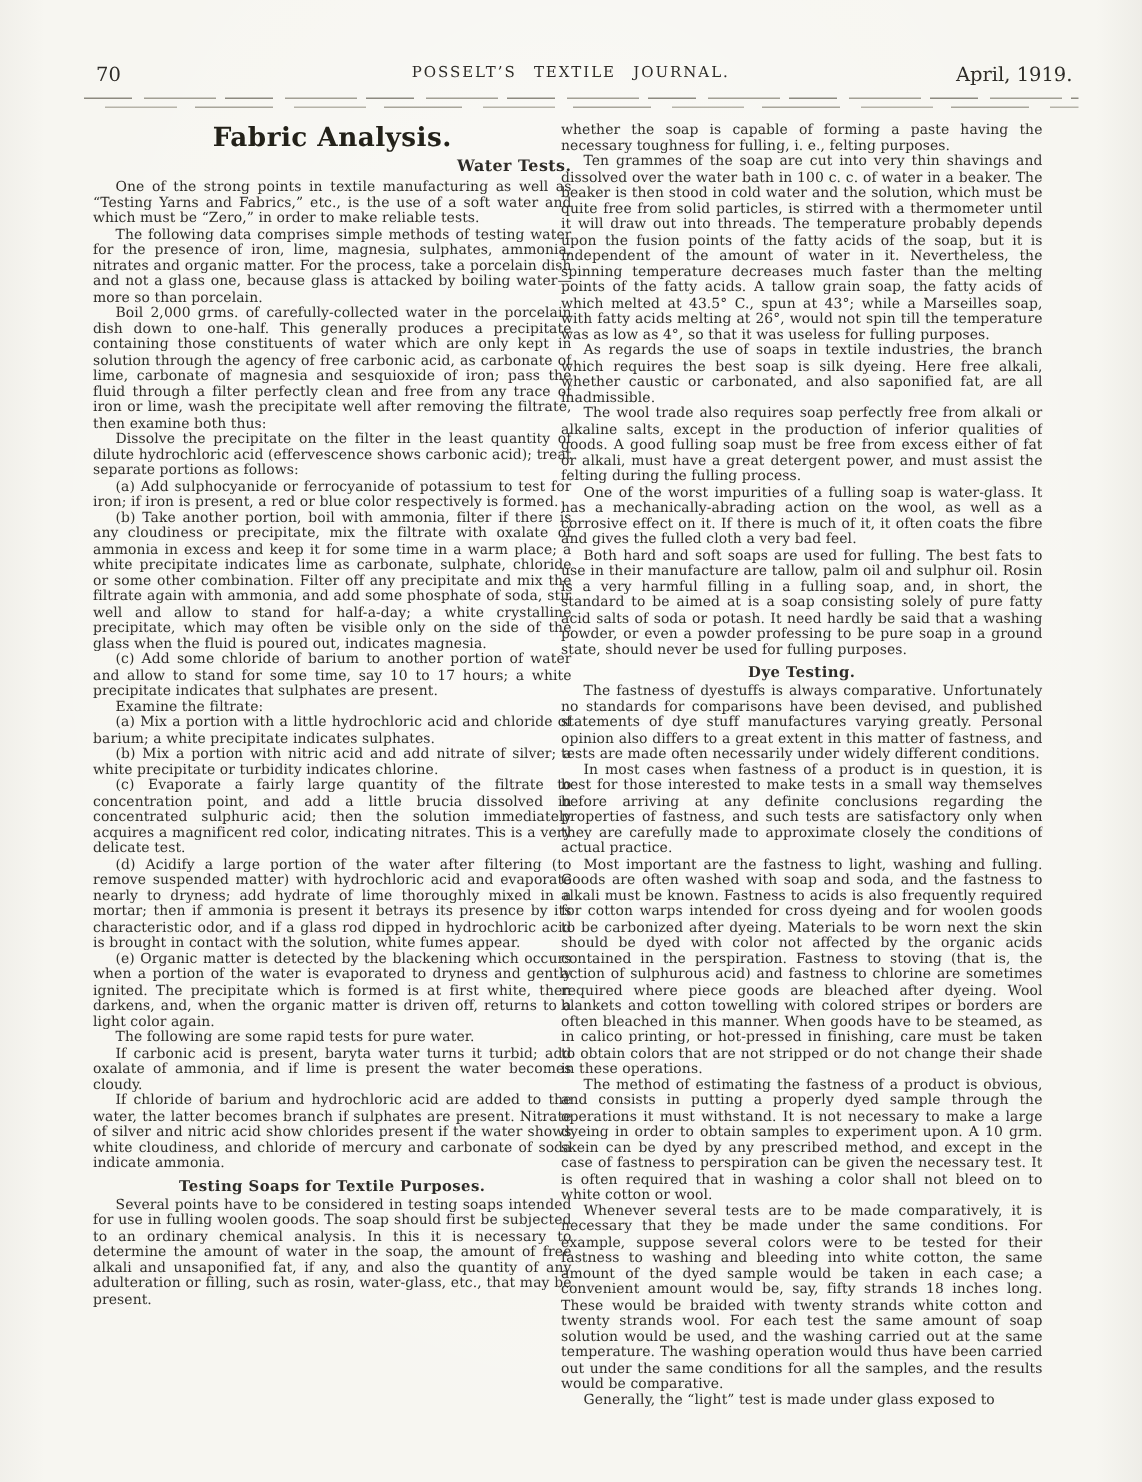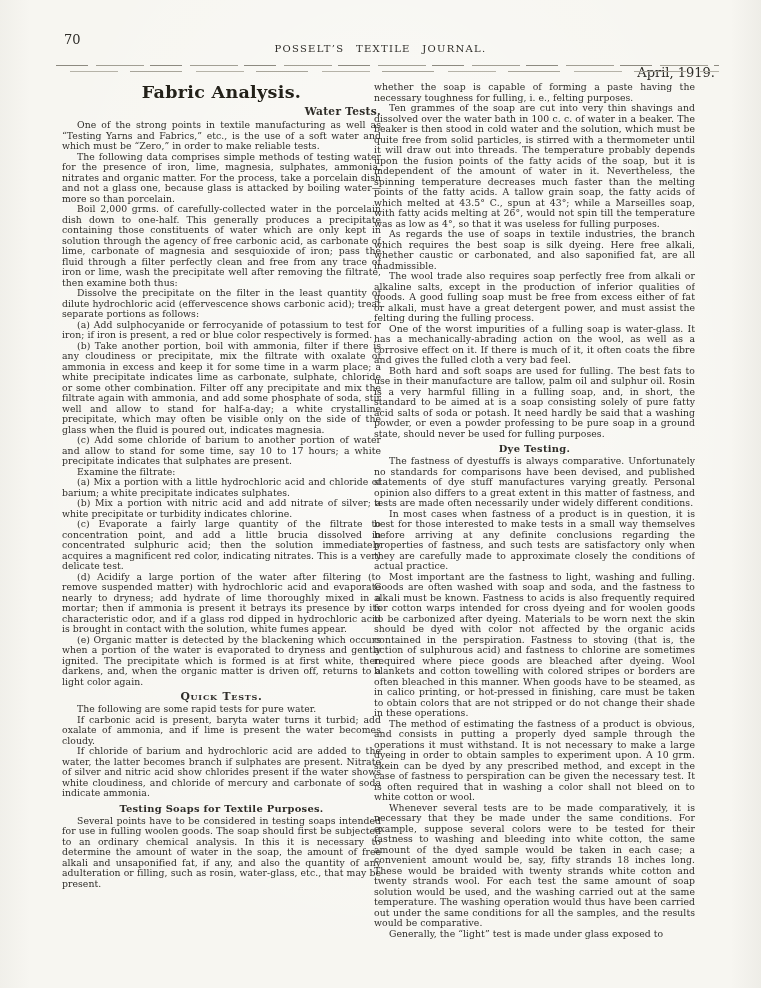--- a/index.html
+++ b/index.html
@@ -5,23 +5,23 @@
   html,body{margin:0;padding:0;background:#e8e7e2;}
   .page{
     position:relative;width:761px;height:988px;margin:0 auto;
     background:#f7f6f1;
     background-image:radial-gradient(ellipse at 50% 40%, rgba(255,255,255,.5) 0%, rgba(0,0,0,0) 70%),
                      linear-gradient(90deg, rgba(120,115,100,.05) 0%, rgba(0,0,0,0) 4%, rgba(0,0,0,0) 96%, rgba(120,115,100,.07) 100%);
     overflow:hidden;
     color:#2e2c28;
     font-family:"DejaVu Serif","Liberation Serif",serif;
   }
-  .pagenum{position:absolute;left:64px;top:32px;font-size:13px;}
+  .pagenum{position:absolute;left:64px;top:43px;font-size:13px;}
   .jtitle{position:absolute;left:0;right:0;top:43px;text-align:center;font-size:10px;letter-spacing:1.3px;word-spacing:7px;}
-  .idate{position:absolute;right:46px;top:43px;font-size:13px;margin-top:22px;}
+  .idate{position:absolute;right:46px;top:43px;font-size:13px;}
   .rule{position:absolute;left:56px;right:42px;height:1px;}
   .rule.r1{top:65px;background:repeating-linear-gradient(90deg,#8d8a80 0 32px,rgba(0,0,0,0) 32px 40px,#a29f94 40px 88px,rgba(0,0,0,0) 88px 94px);}
   .rule.r2{top:71px;background:repeating-linear-gradient(90deg,rgba(0,0,0,0) 0 14px,#b6b3a8 14px 62px,rgba(0,0,0,0) 62px 74px,#a8a59a 74px 126px);}
   .col{position:absolute;top:82px;bottom:26px;overflow:hidden;}
   .col.left{left:62px;width:319px;}
   .col.right{left:374px;width:321px;}
   .article-title{font-size:17.5px;font-weight:bold;text-align:center;margin:0 0 3px;letter-spacing:.3px;color:#232119;}
   .sub-head{font-size:10.6px;font-weight:bold;text-align:right;margin:0 0 3px;letter-spacing:.3px;}
   .caps-head{font-size:10.8px;font-weight:600;font-variant:small-caps;text-align:center;margin:3px 0 1px;letter-spacing:.8px;}
   .bold-head{font-size:9.9px;font-weight:bold;text-align:center;margin:4px 0 2px;letter-spacing:.3px;}
@@ -50,21 +50,20 @@
     <p class="body">(a) Add sulphocyanide or ferrocyanide of potassium to test for iron; if iron is present, a red or blue color respectively is formed.</p>
     <p class="body">(b) Take another portion, boil with ammonia, filter if there is any cloudiness or precipitate, mix the filtrate with oxalate of ammonia in excess and keep it for some time in a warm place; a white precipitate indicates lime as carbonate, sulphate, chloride or some other combination.  Filter off any precipitate and mix the filtrate again with ammonia, and add some phosphate of soda, stir well and allow to stand for half-a-day; a white crystalline precipitate, which may often be visible only on the side of the glass when the fluid is poured out, indicates magnesia.</p>
     <p class="body">(c) Add some chloride of barium to another portion of water and allow to stand for some time, say 10 to 17 hours; a white precipitate indicates that sulphates are present.</p>
     <p class="body">Examine the filtrate:</p>
     <p class="body">(a) Mix a portion with a little hydrochloric acid and chloride of barium; a white precipitate indicates sulphates.</p>
     <p class="body">(b) Mix a portion with nitric acid and add nitrate of silver; a white precipitate or turbidity indicates chlorine.</p>
     <p class="body">(c) Evaporate a fairly large quantity of the filtrate to concentration point, and add a little brucia dissolved in concentrated sulphuric acid; then the solution immediately acquires a magnificent red color, indicating nitrates.  This is a very delicate test.</p>
     <p class="body">(d) Acidify a large portion of the water after filtering (to remove suspended matter) with hydrochloric acid and evaporate nearly to dryness; add hydrate of lime thoroughly mixed in a mortar; then if ammonia is present it betrays its presence by its characteristic odor, and if a glass rod dipped in hydrochloric acid is brought in contact with the solution, white fumes appear.</p>
     <p class="body">(e) Organic matter is detected by the blackening which occurs when a portion of the water is evaporated to dryness and gently ignited.  The precipitate which is formed is at first white, then darkens, and, when the organic matter is driven off, returns to a light color again.</p>
 
-    <div class="caps-head">Quick Tests.</div>
     <p class="body">The following are some rapid tests for pure water.</p>
     <p class="body">If carbonic acid is present, baryta water turns it turbid; add oxalate of ammonia, and if lime is present the water becomes cloudy.</p>
     <p class="body">If chloride of barium and hydrochloric acid are added to the water, the latter becomes branch if sulphates are present.  Nitrate of silver and nitric acid show chlorides present if the water shows white cloudiness, and chloride of mercury and carbonate of soda indicate ammonia.</p>
 
     <div class="bold-head">Testing Soaps for Textile Purposes.</div>
     <p class="body">Several points have to be considered in testing soaps intended for use in fulling woolen goods.  The soap should first be subjected to an ordinary chemical analysis.  In this it is necessary to determine the amount of water in the soap, the amount of free alkali and unsaponified fat, if any, and also the quantity of any adulteration or filling, such as rosin, water-glass, etc., that may be present.</p>
   </div>
 
   <div class="col right">
     <p class="body noindent">whether the soap is capable of forming a paste having the necessary toughness for fulling, i. e., felting purposes.</p>

